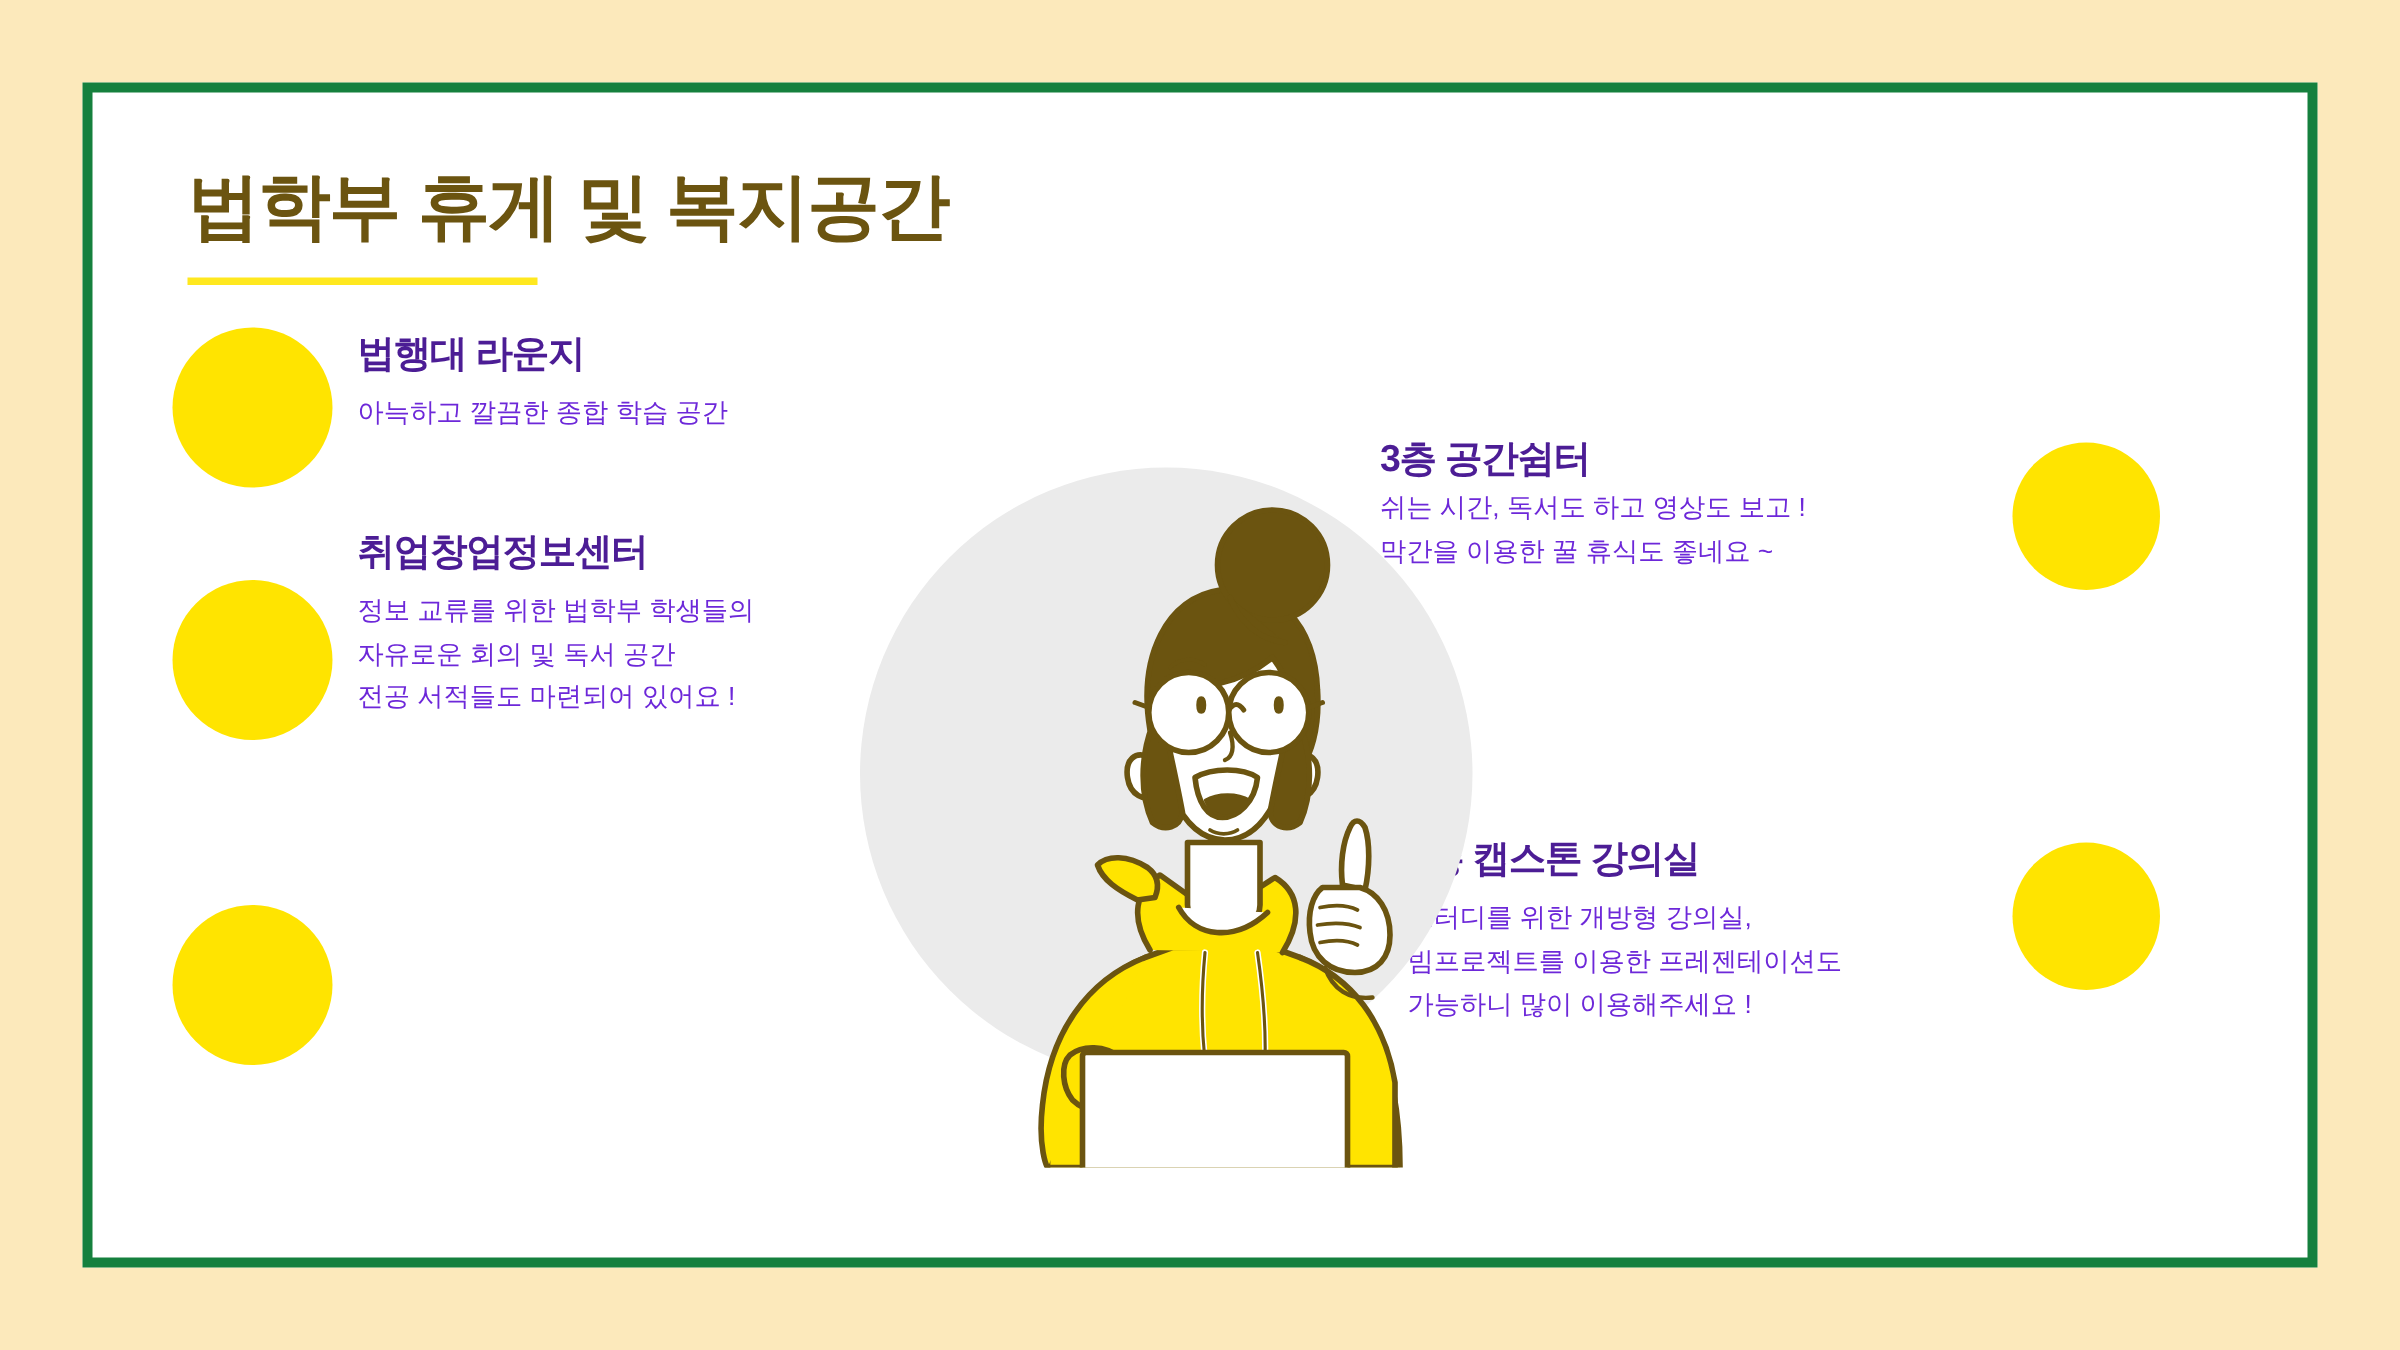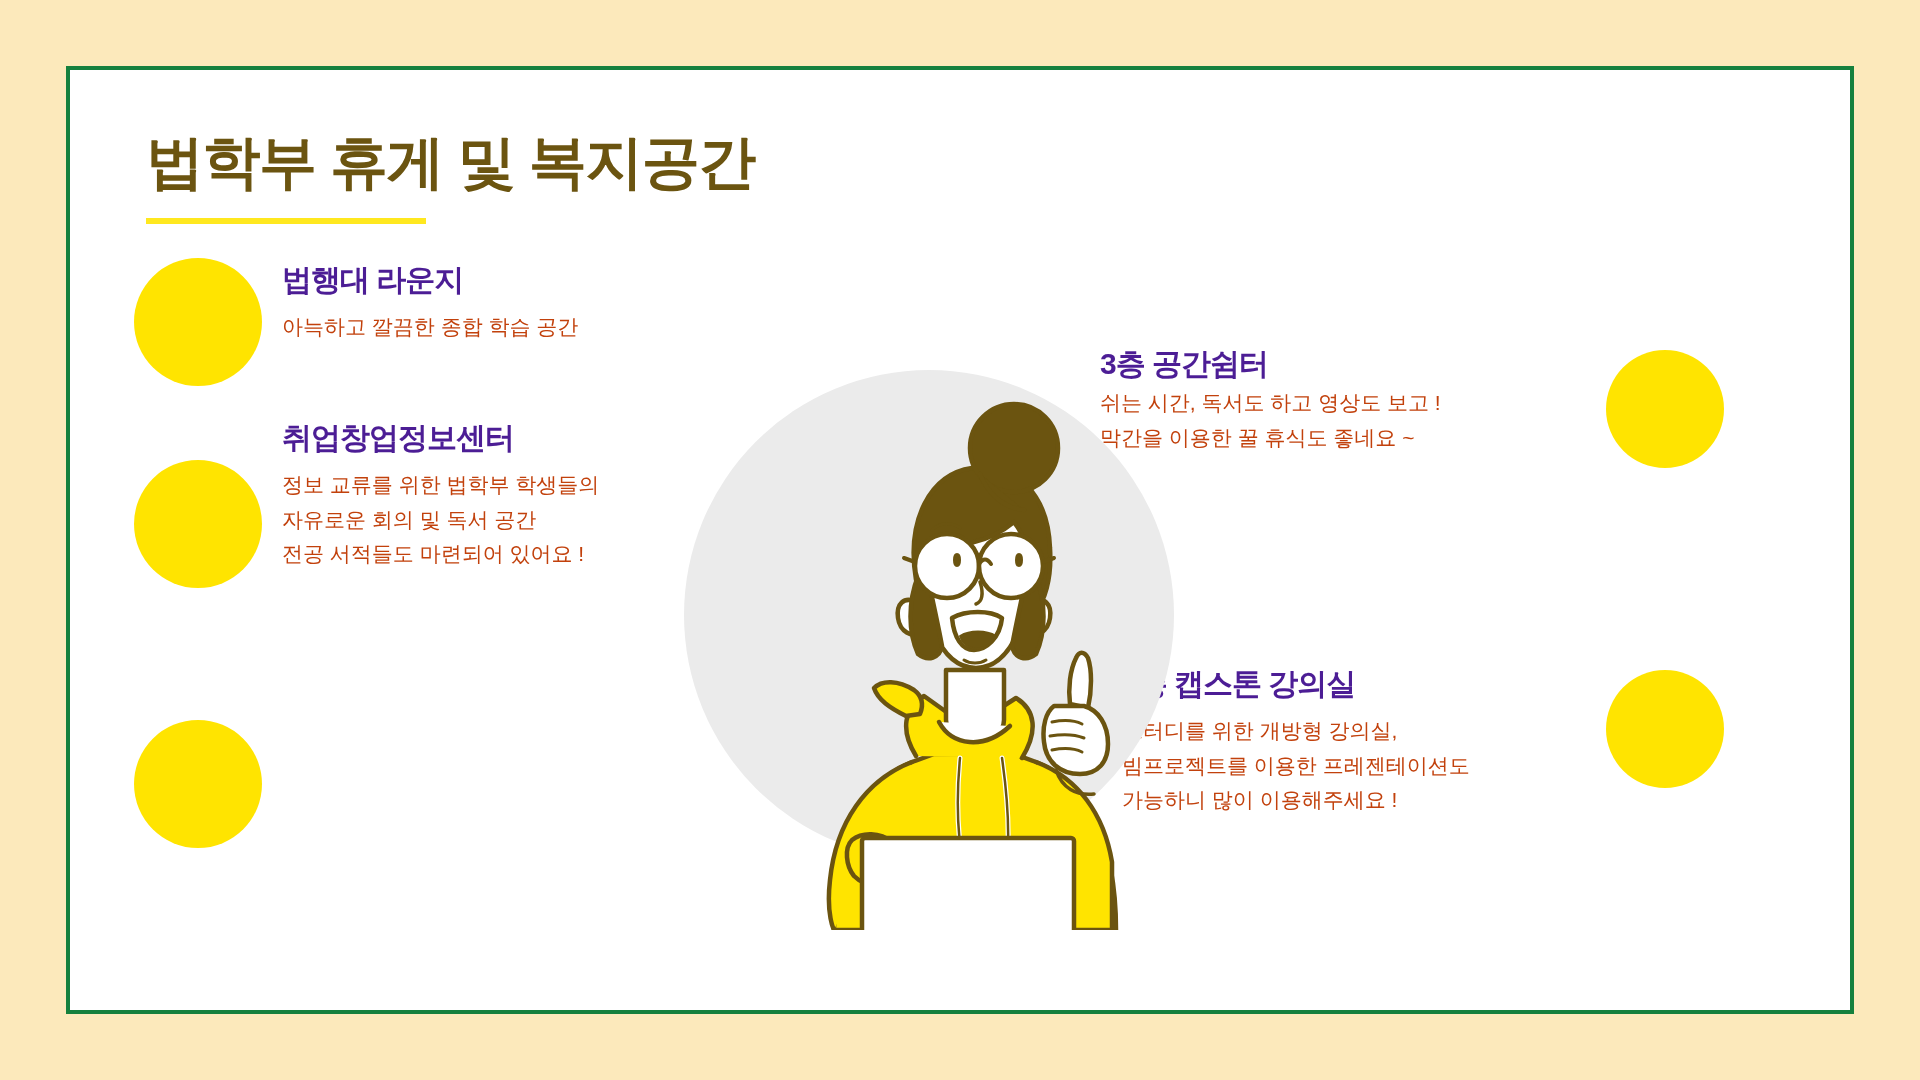--- a/index.html
+++ b/index.html
@@ -18,21 +18,21 @@
   }
 
   
   .slide-frame {
     position: absolute;
     left: 66px;
     top: 66px;
     width: 1788px;
     height: 948px;
     background: #ffffff;
-    border: 4px solid #15803d;
+    border: 8px solid #15803d;
   }
 
   
   .title-block {
     position: absolute;
     left: 76px;
     top: 60px;
   }
   .slide-title {
     font-size: 58px;
@@ -58,21 +58,21 @@
     font-weight: 700;
     color: #4c1d95;
     letter-spacing: -1px;
     white-space: nowrap;
     line-height: 1.2;
   }
   .item .item-desc {
     margin-top: 12px;
     font-size: 21px;
     font-weight: 400;
-    color: #c2410c;
+    color: #6d28d9;
     line-height: 1.65;
     white-space: pre-line;
   }
   .item.align-right .item-head,
   .item.align-right .item-desc { text-align: left; }
   .item.align-left  .item-head,
   .item.align-left  .item-desc { text-align: left; }
 
   
   .dot {

